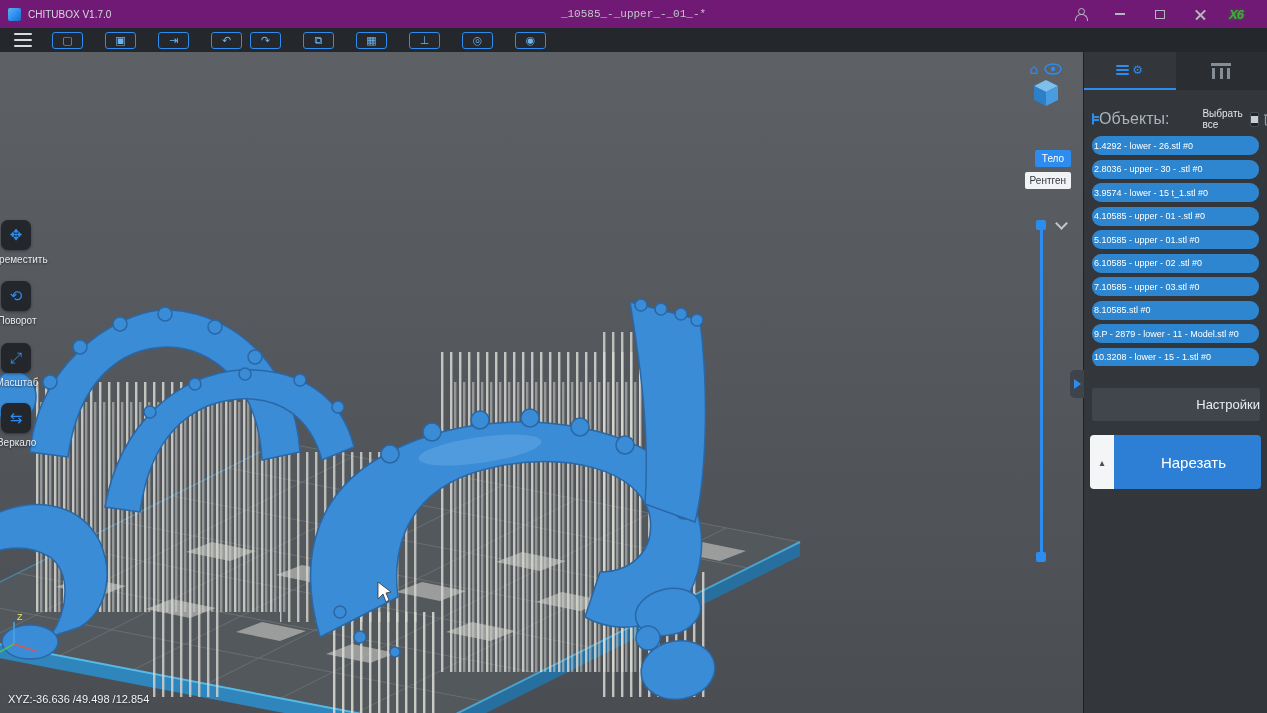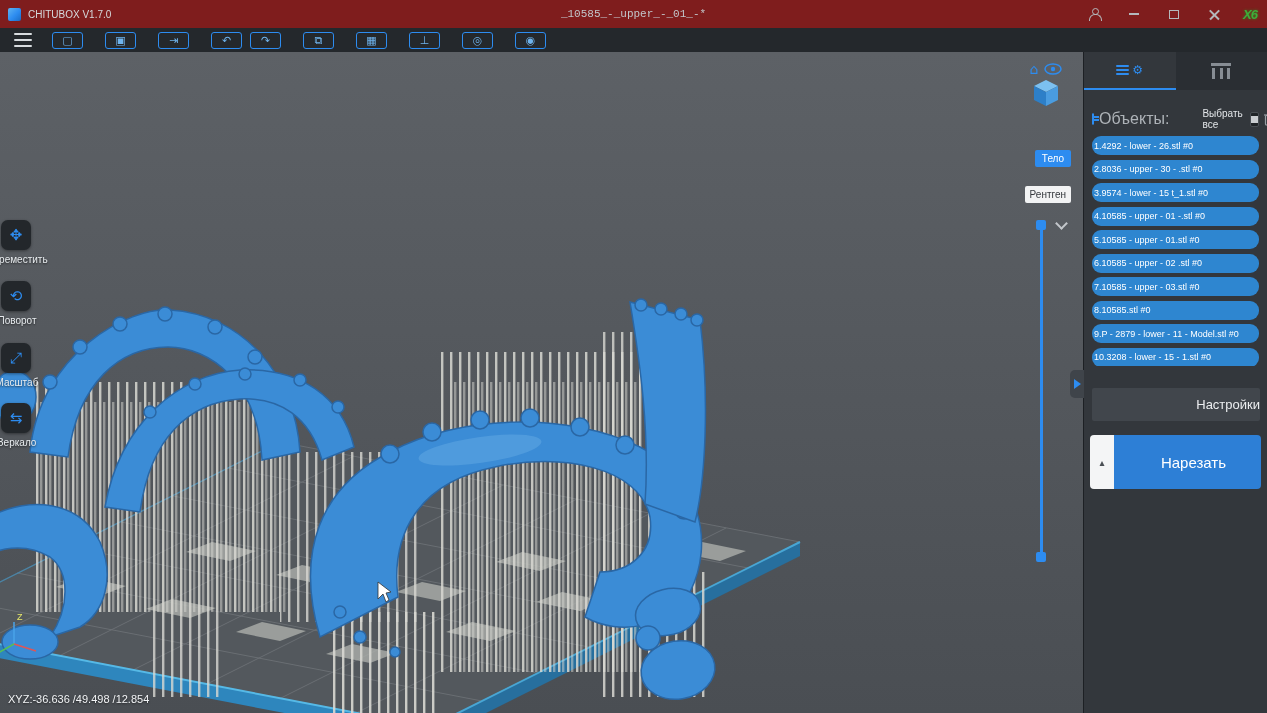--- a/index.html
+++ b/index.html
@@ -1,27 +1,27 @@
 <!DOCTYPE html>
 <html><head>
 <meta charset="utf-8">
 <style>
   * { margin:0; padding:0; box-sizing:border-box; }
   html,body { width:1267px; height:713px; overflow:hidden; background:#000; }
   body { font-family:"Liberation Sans","DejaVu Sans",sans-serif; }
   .screen { position:relative; width:1267px; height:713px; background:#33373c; overflow:hidden; }
 
   
-  .titlebar { position:absolute; left:0; top:0; width:1267px; height:28px; background:#7f1d1d;
+  .titlebar { position:absolute; left:0; top:0; width:1267px; height:28px; background:#701a75;
     display:flex; align-items:center; color:#cfd3d7; font-size:11px; }
   .app-logo { width:13px; height:13px; margin:0 7px 0 8px; border-radius:2px;
     background:linear-gradient(135deg,#5fb3f0 0%,#2d8cf0 55%,#1b6cc4 100%); }
   .app-name { font-size:10px; color:#d6dadd; }
   .doc-title { position:absolute; left:0; right:0; text-align:center; font-size:11px; color:#c2c6ca; pointer-events:none;font-family:Liberation Mono, monospace; }
-  .tb-right { margin-left:auto; display:flex; align-items:center; gap:18px; padding-right:10px; z-index:2; }
+  .tb-right { margin-left:auto; display:flex; align-items:center; gap:18px; padding-right:24px; z-index:2; }
   .win-ic { width:22px; height:18px; display:flex; align-items:center; justify-content:center; cursor:default; }
   .person { position:relative; width:12px; height:12px; }
   .person::before { content:""; position:absolute; left:3.5px; top:0; width:5px; height:5px; border:1.2px solid #b4b8bc; border-radius:50%; }
   .person::after { content:""; position:absolute; left:0.5px; top:6px; width:11px; height:6px; border:1.2px solid #b4b8bc; border-bottom:none; border-radius:6px 6px 0 0; }
   .min-bar { width:10px; height:2px; background:#b4b8bc; }
   .max-box { width:10px; height:9px; border:1.5px solid #b4b8bc; }
   .close-x { position:relative; width:11px; height:11px; }
   .close-x::before,.close-x::after { content:""; position:absolute; left:-1px; top:5px; width:13px; height:1.6px; background:#b4b8bc; }
   .close-x::before { transform:rotate(45deg);} .close-x::after { transform:rotate(-45deg);}
   .brand { font-size:13px; font-weight:bold; font-style:italic; color:#3fae3a; letter-spacing:-1px; text-shadow:0 0 3px #2d8326; }
@@ -49,21 +49,21 @@
   .tool-circle span { color:#2d8cf0; font-size:15px; font-family:"DejaVu Sans",sans-serif; }
   .tool-label { position:absolute; left:-34px; width:100px; margin-top:4px; color:#e8ecef; font-size:10px; text-shadow:0 1px 2px rgba(0,0,0,.6); }
 
   
   .view-controls { position:absolute; right:14px; top:10px; width:46px; text-align:center; }
   .vc-row { display:flex; justify-content:center; gap:6px; align-items:center; }
   .home-glyph { color:#2d8cf0; font-size:14px; line-height:1; cursor:pointer; font-family:"DejaVu Sans",sans-serif; }
   .eye-svg { cursor:pointer; }
   .cube-svg { margin-top:2px; cursor:pointer; }
 
-  .mode-toggle { position:absolute; right:12px; top:98px; display:flex; flex-direction:column; align-items:flex-end; gap:19px; }
+  .mode-toggle { position:absolute; right:12px; top:98px; display:flex; flex-direction:column; align-items:flex-end; gap:5px; }
   .mode-body { min-width:36px; height:17px; background:#2d8cf0; color:#fff; font-size:10px; border:none; border-radius:2px; padding:0 6px; cursor:pointer; }
   .mode-xray { min-width:42px; height:17px; background:#f2f3f4; color:#33373c; font-size:10px; border:none; border-radius:2px; padding:0 5px; cursor:pointer; }
 
   .chevron-down { position:absolute; right:17px; top:167px; width:9px; height:9px; border-right:2px solid #c3c7cb; border-bottom:2px solid #c3c7cb;
     transform:rotate(45deg); cursor:pointer; }
   .layer-slider { position:absolute; right:37px; top:168px; width:10px; height:342px; }
   .slider-track { position:absolute; left:3.5px; top:0; width:3px; height:100%; background:#2d8cf0; }
   .slider-handle { position:absolute; left:0; width:10px; height:10px; background:#2d8cf0; border-radius:2px; cursor:pointer; }
   .sh-top { top:0; } .sh-bottom { bottom:0; }
 

